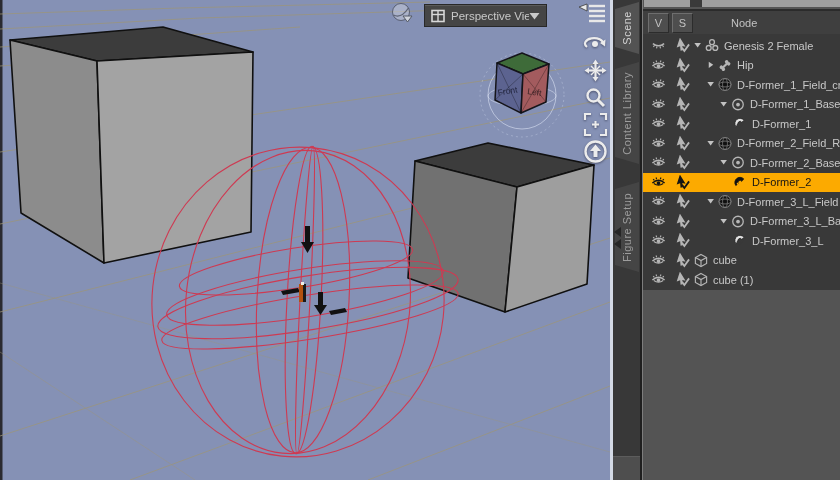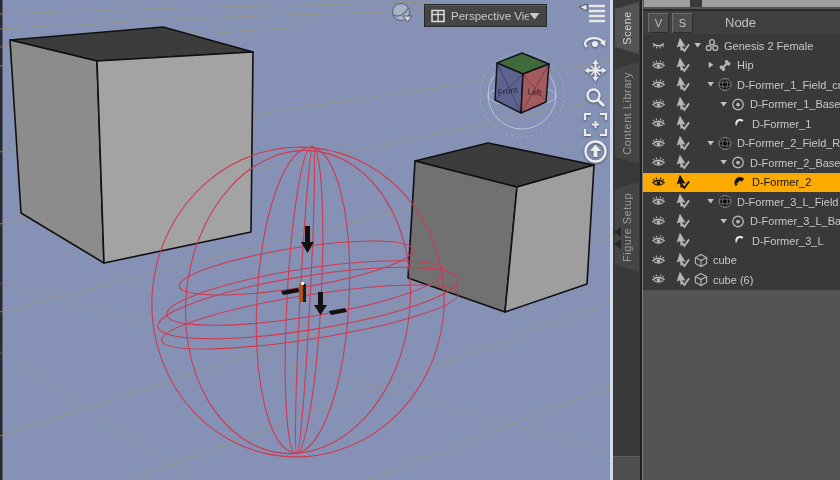--- a/index.html
+++ b/index.html
@@ -41,21 +41,21 @@
   .panel{position:absolute;left:640px;top:0;width:200px;height:480px;background:#545454;border-left:2px solid #1f1f1f;}
   .panel .edge{position:absolute;left:0;top:0;width:1px;height:480px;background:#7d7d7d;}
   .top-strip{position:absolute;left:2px;top:0;width:198px;height:7px;background:#9e9e9e;}
   .top-strip .notch{position:absolute;left:46px;top:0;width:12px;height:7px;background:#3a3a3a;}
   .hdr{position:absolute;left:1px;top:9px;width:199px;height:25px;background:#3f3f3f;border-top:2px solid #2b2b2b;
     display:flex;align-items:center;}
   .hdr .hcell{width:21px;height:20px;margin-left:5px;background:#4e4e4e;
     border-top:1px solid #6e6e6e;border-left:1px solid #6e6e6e;border-right:1px solid #2c2c2c;border-bottom:1px solid #2c2c2c;
     color:#c2c2c2;font-size:11px;display:flex;align-items:center;justify-content:center;}
   .hdr .hcell+.hcell{margin-left:3px;}
-  .hdr .hnode{color:#c2c2c2;font-size:13px;margin-left:12px;padding-left:20px;}
+  .hdr .hnode{color:#c2c2c2;font-size:11px;margin-left:18px;padding-left:20px;}
   .rows{position:absolute;left:1px;top:34px;width:199px;height:256px;background:#393939;padding-top:2px;overflow:hidden;}
   .row{display:flex;align-items:center;height:19.5px;padding-left:5px;color:#c8c8c8;font-size:11px;cursor:default;}
   .row.selected{background:var(--c-selection);color:#141414;}
   .row .cell{width:21px;display:flex;justify-content:center;align-items:center;flex:none;}
   .row .cell+.cell{margin-left:3px;}
   .row .indent{flex:none;}
   .row .exp{width:11px;flex:none;display:flex;align-items:center;}
   .row .nicon{width:16px;flex:none;display:flex;align-items:center;margin-right:4px;}
   .row .nlabel{white-space:nowrap;}
   .fill-below{position:absolute;left:1px;top:290px;width:199px;height:190px;background:#545454;}
@@ -707,18 +707,18 @@
           <span class="indent" style="width:0px"></span>
           <span class="nicon">
             <svg width="16" height="15" viewBox="0 0 16 16">
               <g fill="none" stroke="#b6b6b6" stroke-width="1.2">
                 <polygon points="8,1.5 14,4.8 14,11.2 8,14.5 2,11.2 2,4.8"></polygon>
                 <polyline points="2,4.8 8,8 14,4.8"></polyline>
                 <line x1="8" y1="8" x2="8" y2="14.5"></line>
               </g>
             </svg>
           </span>
-          <span class="nlabel">cube (6)</span>
+          <span class="nlabel">cube (1)</span>
         </div>
       </div>
     <div class="fill-below"></div>
   </div>
 </div>
 
 </body></html>

